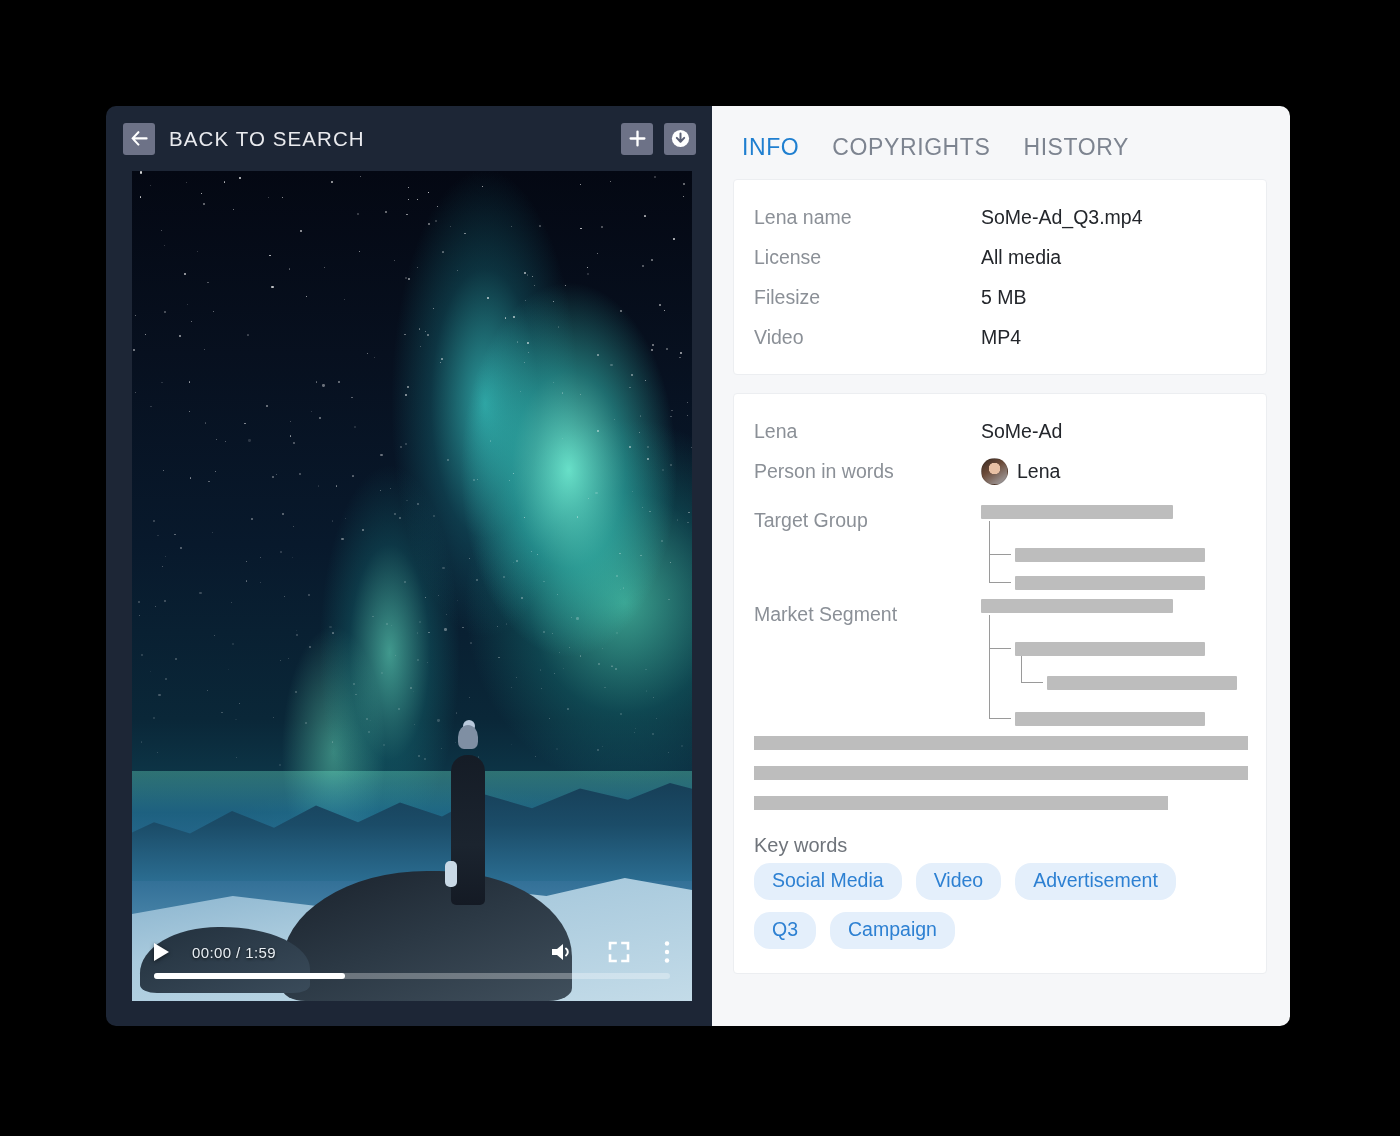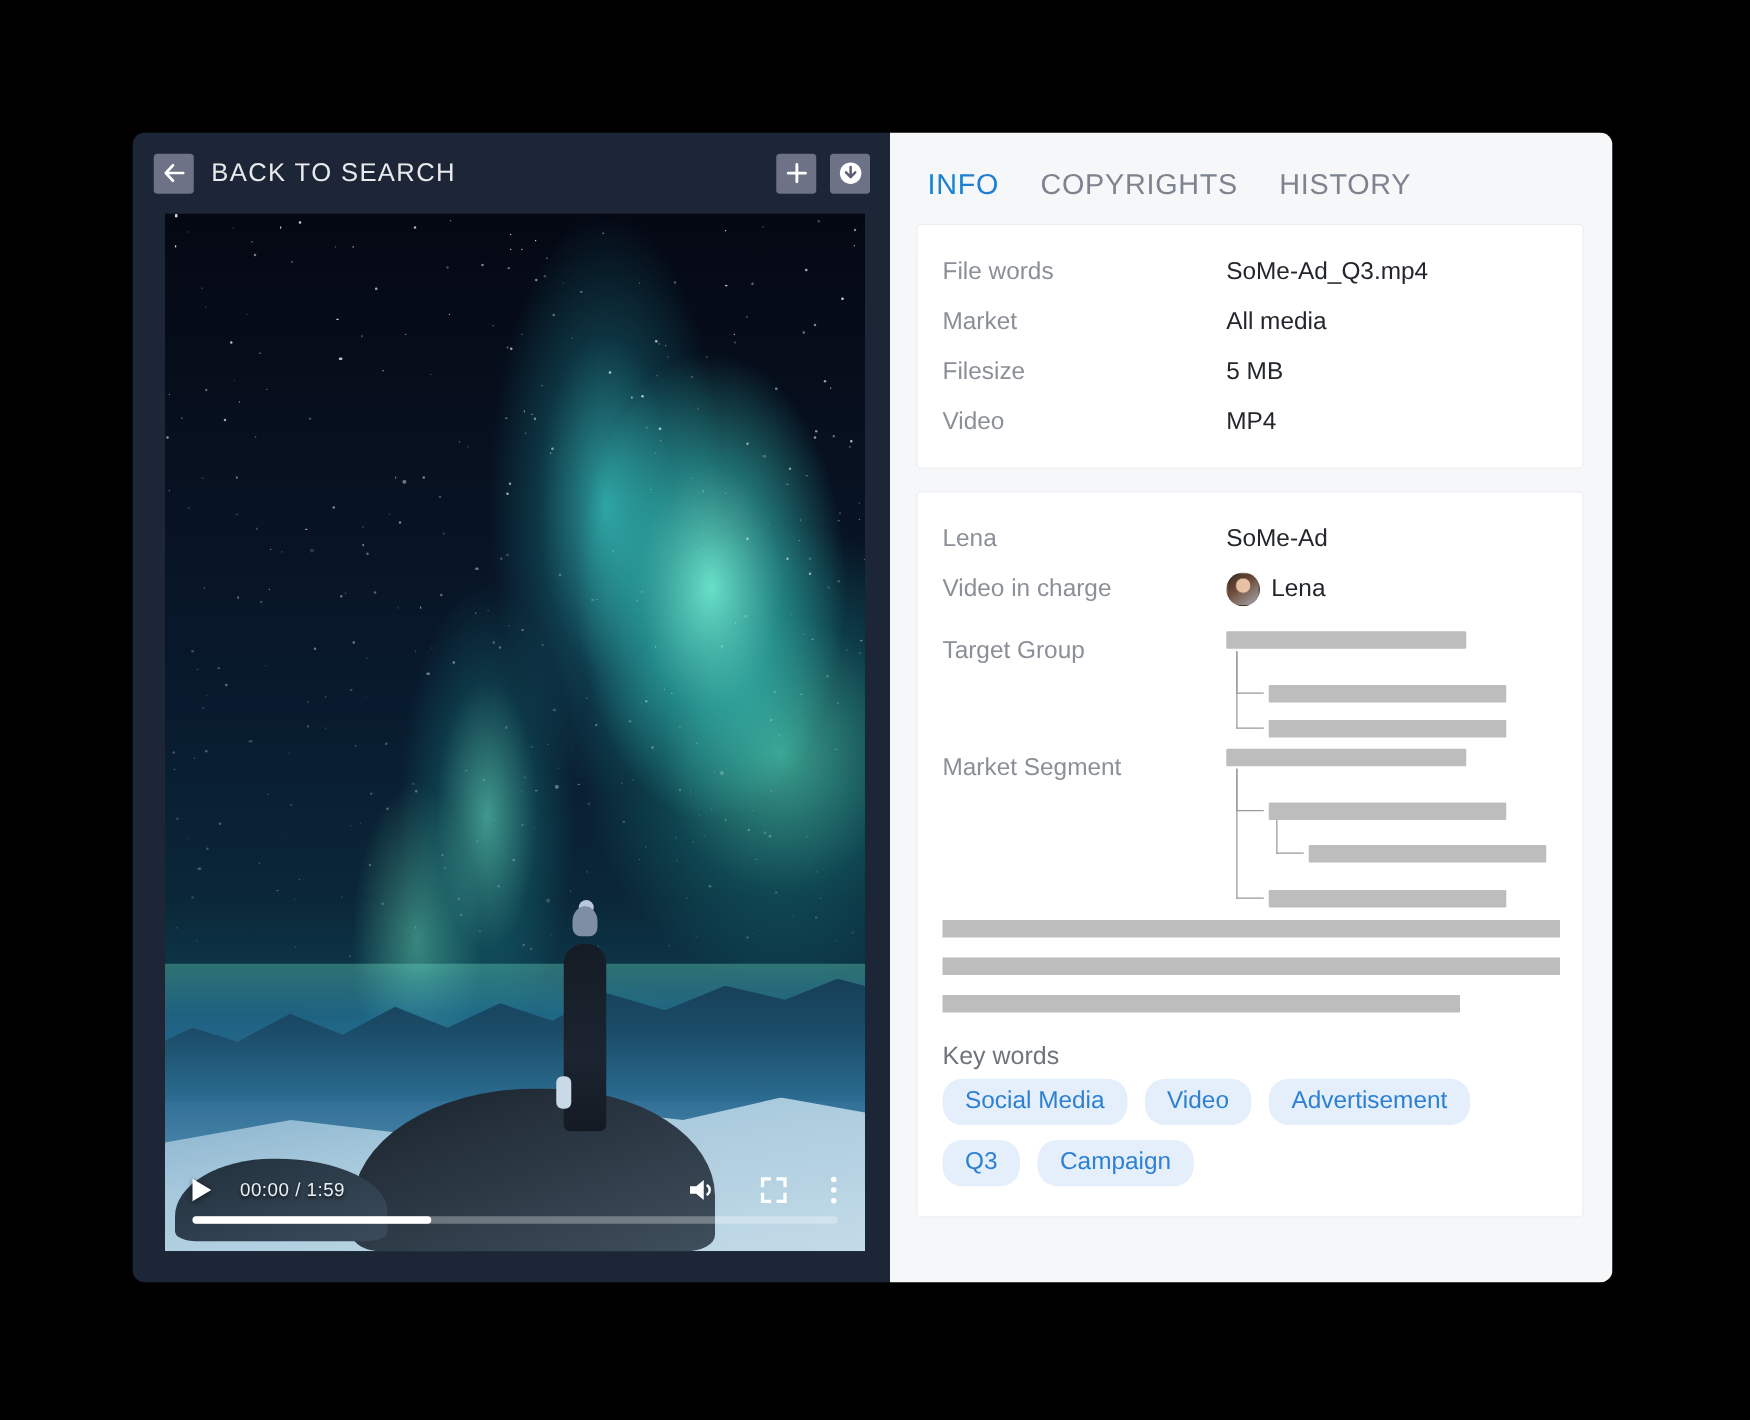--- a/index.html
+++ b/index.html
@@ -638,46 +638,46 @@
   <div class="meta-panel">
 
     <div class="tabs">
       <div class="tab active">INFO</div>
       <div class="tab">COPYRIGHTS</div>
       <div class="tab">HISTORY</div>
     </div>
 
     <div class="card">
       <div class="row">
-        <div class="lbl">File words</div>
+        <div class="lbl">Lena name</div>
         <div class="val">SoMe-Ad_Q3.mp4</div>
       </div>
       <div class="row">
-        <div class="lbl">Market</div>
+        <div class="lbl">License</div>
         <div class="val">All media</div>
       </div>
       <div class="row">
         <div class="lbl">Filesize</div>
         <div class="val">5 MB</div>
       </div>
       <div class="row">
         <div class="lbl">Video</div>
         <div class="val">MP4</div>
       </div>
     </div>
 
     <div class="card" style="padding-bottom:24px;">
 
       <div class="row">
         <div class="lbl">Lena</div>
         <div class="val">SoMe-Ad</div>
       </div>
 
       <div class="row">
-        <div class="lbl">Video in charge</div>
+        <div class="lbl">Person in words</div>
         <div class="avatar-wrap">
           <span class="avatar"></span>
           <span class="val">Lena</span>
         </div>
       </div>
 
       <div class="row row-top" style="margin-top:14px;">
         <div class="lbl" style="padding-top:4px;">Target Group</div>
         <div class="tree" style="position:relative;width:260px;padding-top:0;">
           <div class="bar tree-root" style="width:192px;"></div>

